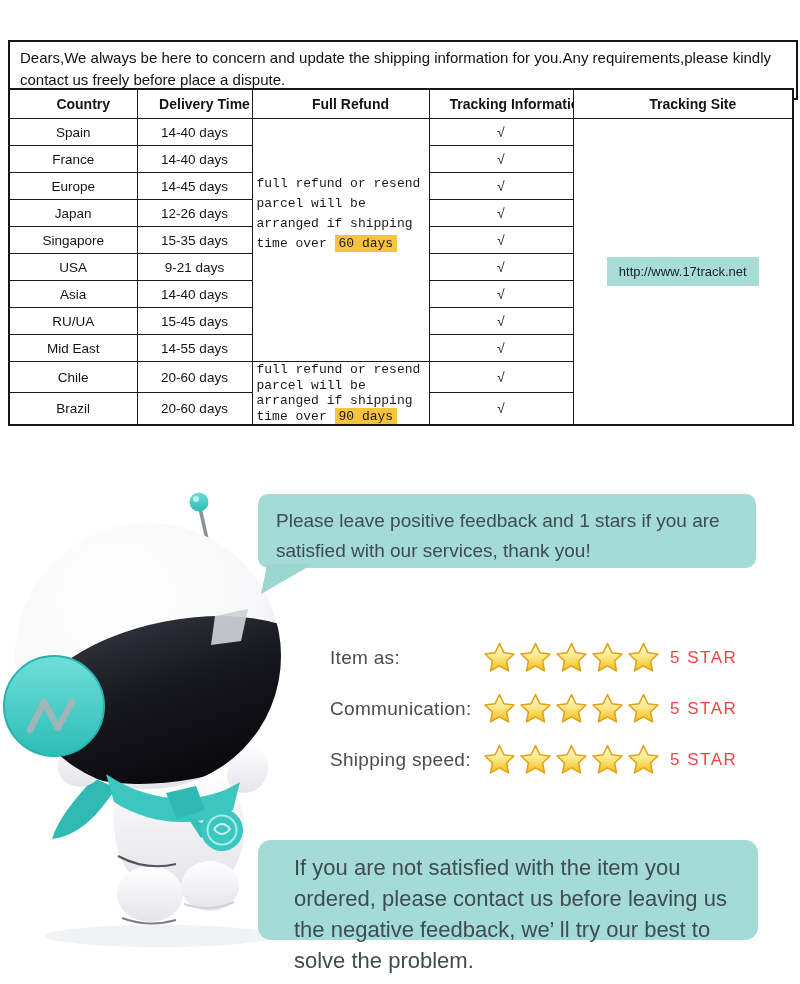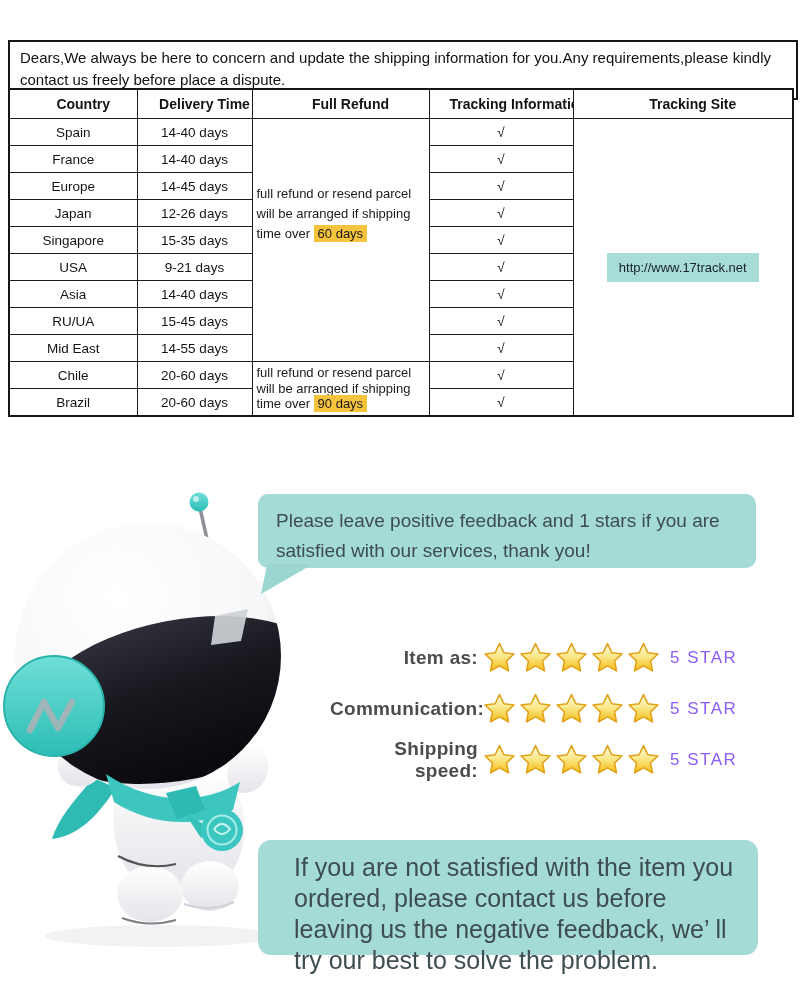--- a/index.html
+++ b/index.html
@@ -21,21 +21,21 @@
     border-collapse:collapse; table-layout:fixed;
     border:2px solid #161616; background:#fff;
   }
   table.ship th, table.ship td {
     border:1.5px solid #1b1b1b; text-align:center; vertical-align:middle;
     padding:0; overflow:hidden;
   }
   table.ship th { height:28px; font-size:14px; font-weight:bold; white-space:nowrap;padding-left:20px; }
   table.ship td { height:26px; font-size:13.5px; }
   td.check { font-size:15px; }
-  td.refund { vertical-align:middle; }
+  td.refund { vertical-align:middle;font-family:Liberation Mono, monospace; }
   .refund-text {
     width:172px; margin:0 auto; text-align:left; padding-left:4px;
     font-size:13px; line-height:20px; color:#1a1a1a;
   }
   .refund-text.tight { line-height:15.5px; }
   .shift-up { transform:translateY(-26px); }
   .hl { background:#f6c33d; padding:1px 4px; }
   .pill {
     display:inline-block; background:#a8dcd6; color:#16202e;
     font-size:13px; padding:7px 12px; cursor:pointer;
@@ -49,32 +49,32 @@
   }
   .bubble-tail {
     position:absolute; left:261px; top:564px; width:52px; height:30px;
     background:#9bd6d1; clip-path:polygon(100% 0, 12% 0, 0 100%);
   }
 
   
   .ratings { position:absolute; left:330px; top:640px; width:440px; }
   .rating-row { display:flex; align-items:center; height:36px; margin-bottom:15px; }
   .rating-label {
-    width:148px; text-align:right; font-size:19px; color:#4c4c4c;
-    letter-spacing:0.3px; margin-right:4px; flex:none;font-weight:bold;
+    width:148px; font-size:19px; color:#4c4c4c;
+    letter-spacing:0.3px; margin-right:4px; flex:none;
   }
   .stars { display:inline-flex; align-items:center; flex:none; }
   .star { width:35px; height:34px; margin-right:1px; }
-  .rating-suffix { font-size:17px; color:#8b5cf6; letter-spacing:1.5px; margin-left:8px; }
+  .rating-suffix { font-size:17px; color:#ef4444; letter-spacing:1.5px; margin-left:8px; }
 
   
   .note {
     position:absolute; left:258px; top:840px; width:445px; height:76px;
-    background:#a4dbd7; border-radius:13px; padding:12px 19px 27px 36px;
-    font-size:25px; line-height:31px; color:#3e4d4f;
+    background:#a4dbd7; border-radius:13px; padding:12px 19px 12px 36px;
+    font-size:22px; line-height:31px; color:#3e4d4f;
   }
 
   
   .robot { position:absolute; left:0px; top:488px; width:310px; height:480px; }
 </style>
 </head>
 <body>
 
 <svg width="0" height="0" style="position:absolute" aria-hidden="true">
   <defs>

